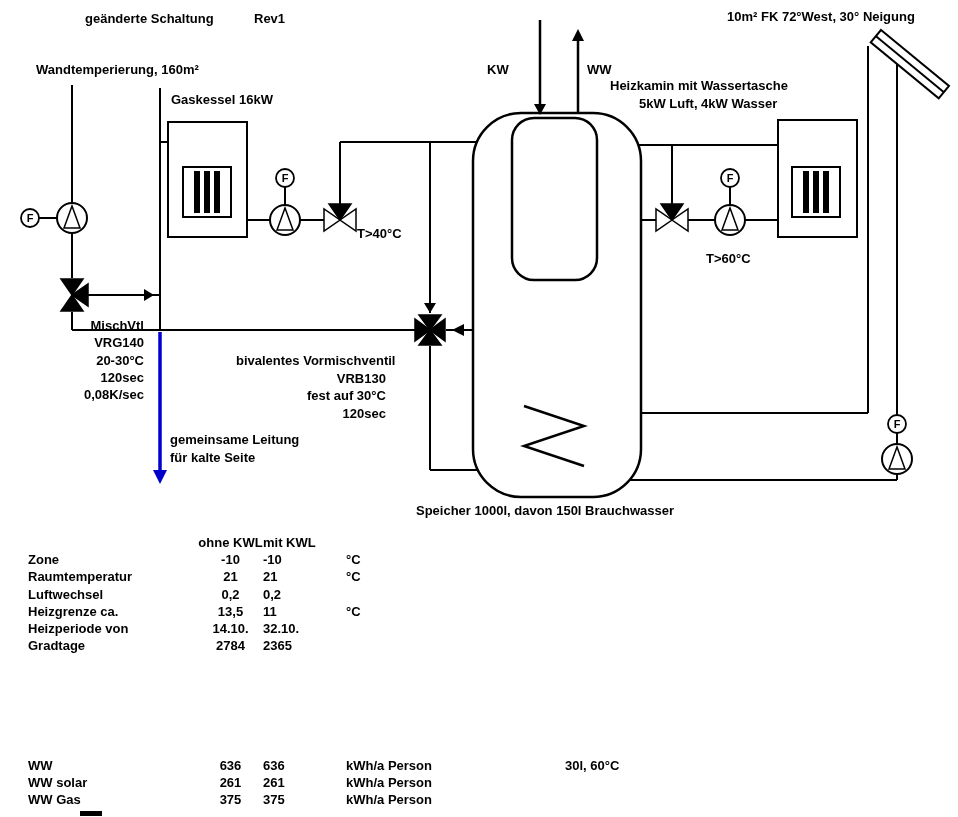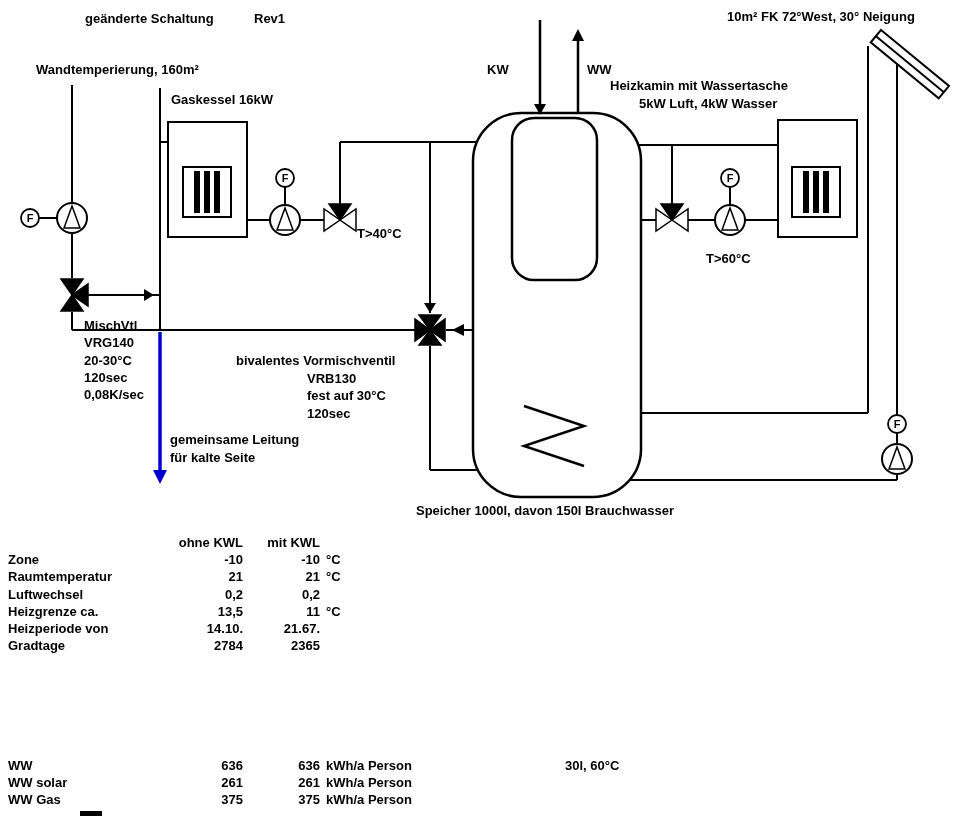--- a/index.html
+++ b/index.html
@@ -1,25 +1,25 @@
 <!DOCTYPE html>
 <html><head>
 <meta charset="utf-8">
 <style>
   html,body{margin:0;padding:0;background:#fff;}
   .stage{position:relative;width:958px;height:817px;background:#ffffff;overflow:hidden;
          font-family:"Liberation Sans",sans-serif;font-weight:bold;font-size:13px;color:#000;}
-  .lbl{position:absolute;white-space:nowrap;line-height:15px;}
+  .lbl{position:absolute;white-space:nowrap;line-height:15px;text-align:right;}
   svg{position:absolute;left:0;top:0;}
   .mlines div{line-height:17.3px;}
   .tbl{position:absolute;left:8px;top:534px;width:820px;}
   .trow{display:flex;height:17.2px;line-height:17.2px;position:relative;}
-  .c-label{width:170px;text-align:left;}
-  .c-v1{width:65px;text-align:right;}
-  .c-v2{width:77px;text-align:right;}
+  .c-label{width:170px;text-align:left;margin-left:20px;}
+  .c-v1{width:65px;text-align:center;}
+  .c-v2{width:77px;}
   .c-unit{padding-left:6px;text-align:left;}
   .c-note{position:absolute;left:557px;top:0;}
   .artifact{position:absolute;left:80px;top:811px;width:22px;height:5px;background:#000;}
 </style>
 </head>
 <body>
 
 <div class="stage">
 
   <svg width="958" height="817" viewBox="0 0 958 817">
@@ -219,21 +219,21 @@
     </div>
     <div class="trow">
       <span class="c-label">Heizgrenze ca.</span>
       <span class="c-v1">13,5</span>
       <span class="c-v2">11</span>
       <span class="c-unit">°C</span>
     </div>
     <div class="trow">
       <span class="c-label">Heizperiode von</span>
       <span class="c-v1">14.10.</span>
-      <span class="c-v2">21.67.</span>
+      <span class="c-v2">32.10.</span>
       <span class="c-unit"></span>
     </div>
     <div class="trow">
       <span class="c-label">Gradtage</span>
       <span class="c-v1">2784</span>
       <span class="c-v2">2365</span>
       <span class="c-unit"></span>
     </div>
   </div>
 

